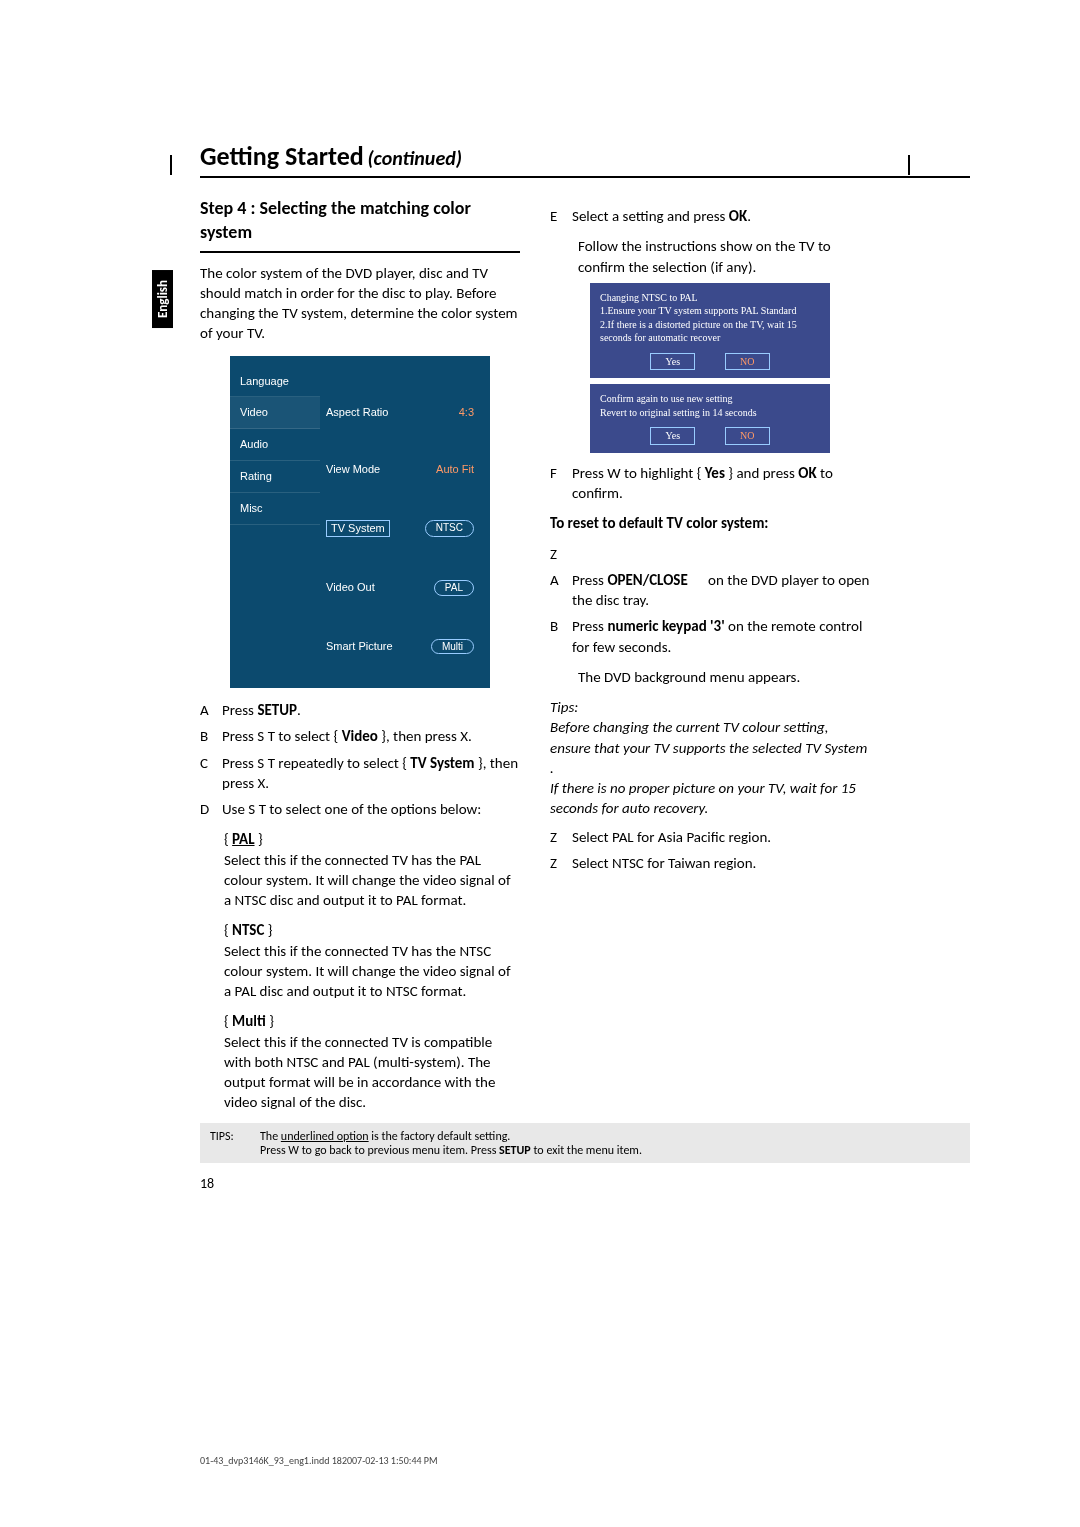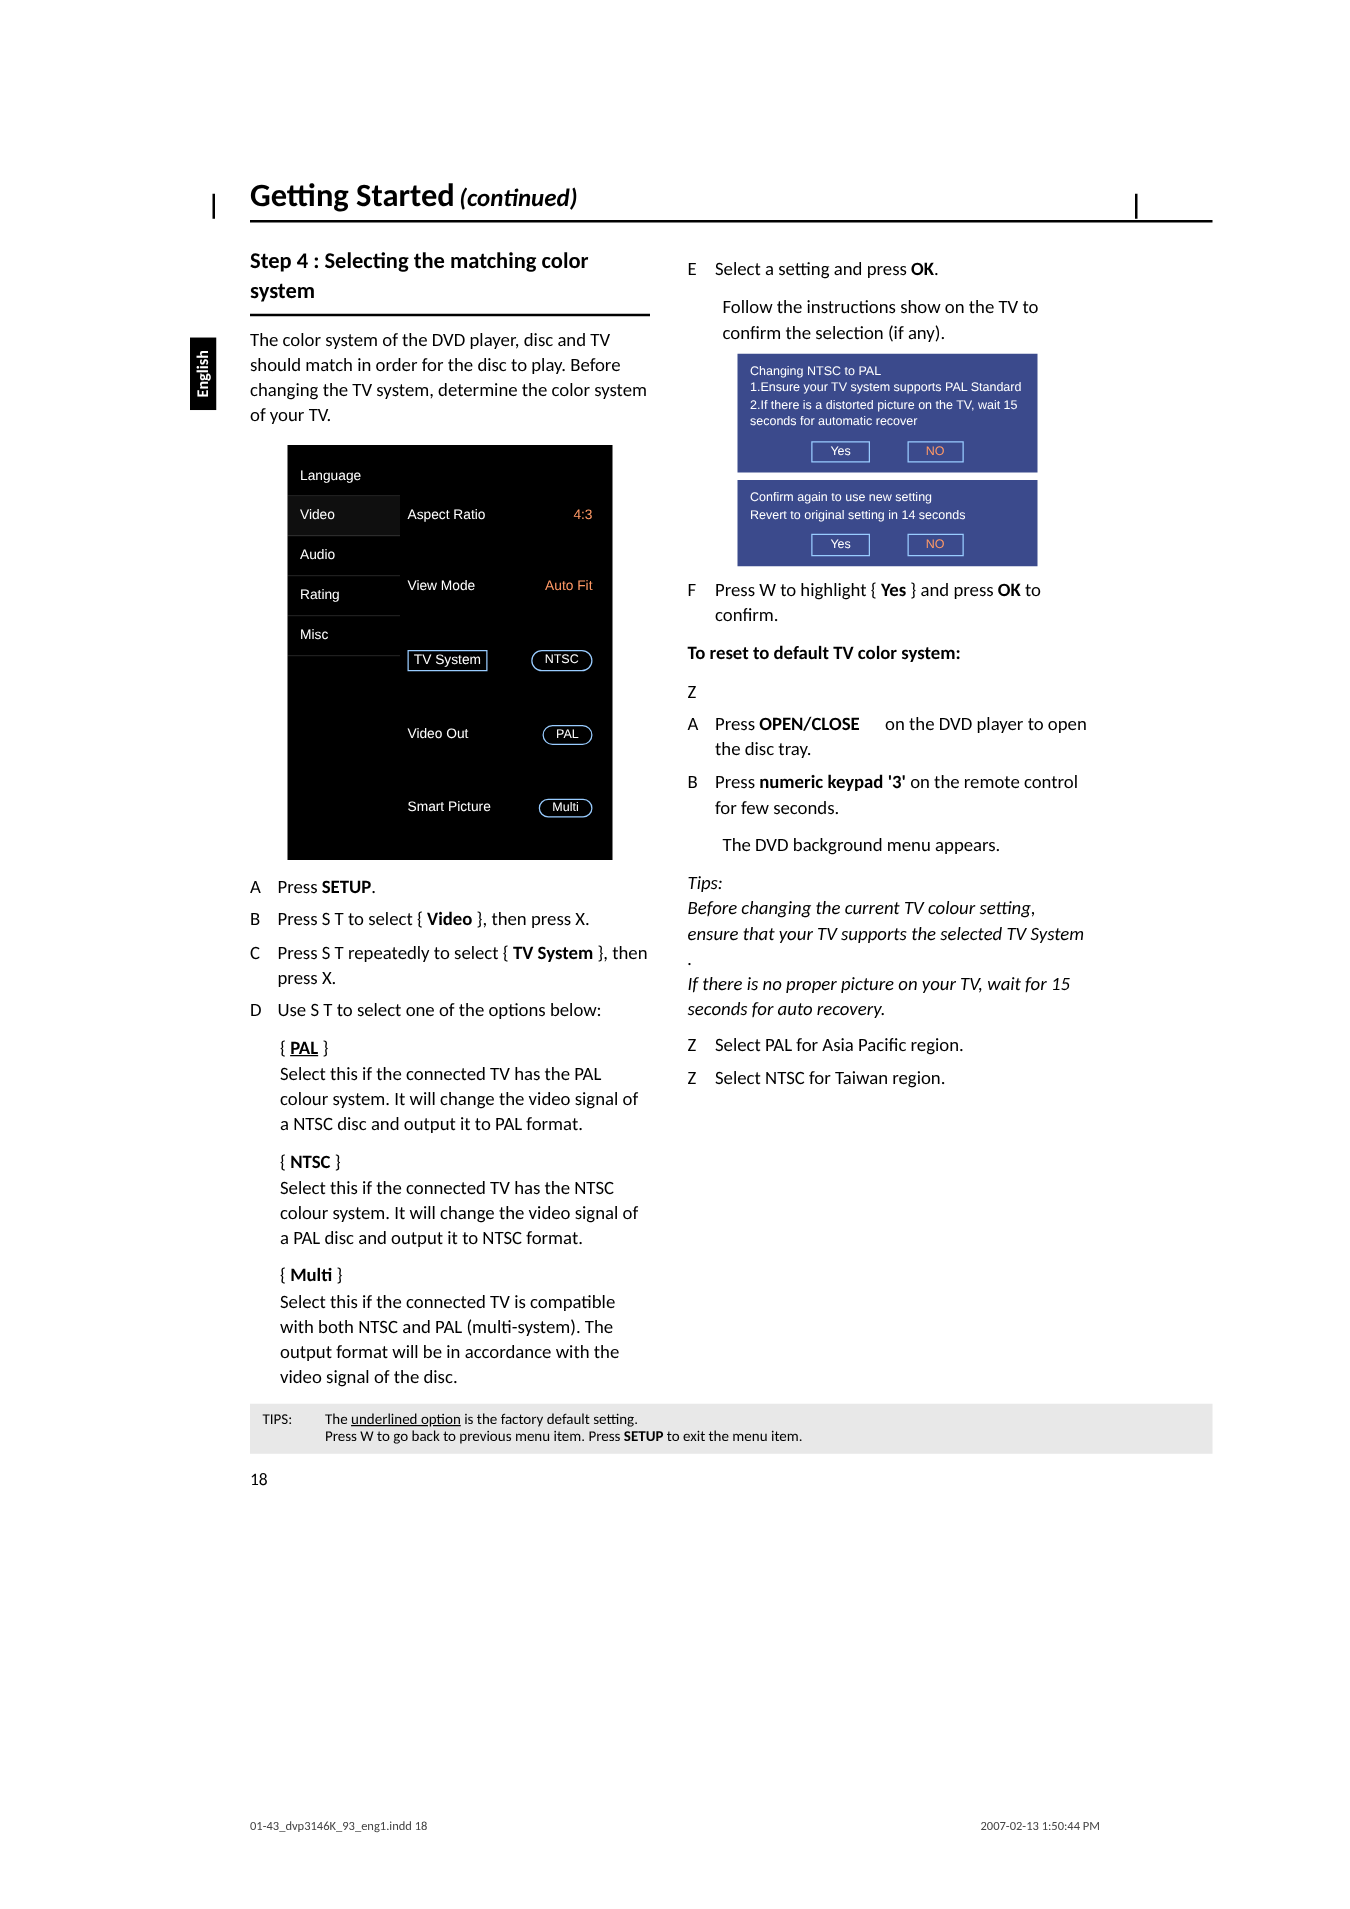--- a/index.html
+++ b/index.html
@@ -54,21 +54,21 @@
     line-height: 1.35;
   }
   .step-title {
     font-size: 18px;
     font-weight: bold;
     border-bottom: 2px solid #000;
     padding-bottom: 6px;
     margin-bottom: 10px;
   }
   .osd {
-    background: #000000;
+    background: #0c4a6e;
     color: #fff;
     font-size: 11px;
     font-family: Arial, sans-serif;
     width: 260px;
     margin: 12px auto 12px auto;
     padding: 10px 0 30px 0;
     display: flex;
   }
   .osd-left {
     width: 90px;
@@ -89,21 +89,21 @@
   .listing { list-style:none; padding:0; margin:10px 0;}
   .listing li { display:flex; margin-bottom:6px;}
   .listing li .mk { width:22px; flex-shrink:0;}
   .opt-title { font-weight:bold;}
   .underline { text-decoration: underline;}
   .indent { margin-left:24px; margin-bottom:10px;}
   .bluebox {
     background:#3b4a8c;
     color:#fff;
     font-size:10px;
-    font-family: Liberation Sans, sans-serif;
+    font-family: Liberation Serif, serif;
     width: 220px;
     margin: 6px auto;
     padding: 8px 10px;
   }
   .bluebox .btnrow { display:flex; gap:30px; justify-content:center; margin-top:8px;}
   .bluebox .btn { border:1px solid #9cf; padding:1px 14px; font-size:10px;}
   .bluebox .btn.no { color:#ff9966;}
   .subhead { font-weight:bold; margin:8px 0 4px 0;}
   .arrow { margin-left:28px;}
   .tipsrow {
@@ -116,21 +116,20 @@
   .tipsrow .lbl{ width:50px;}
   .pagenum { margin-left:90px; font-size:14px; margin-top:12px;}
   .footer {
     position:absolute;
     bottom:60px;
     left:110px;
     right:110px;
     font-size:10px;
     color:#444;
     display:flex;
-    justify-content:space-between;
     padding: 0 90px;
   }
   .hair-l, .hair-r {
     position:absolute; top:155px; width:2px; height:20px; background:#000;
   }
   .hair-l{ left:170px;} .hair-r{ right:170px;}
 </style>
 </head>
 <body>
 

